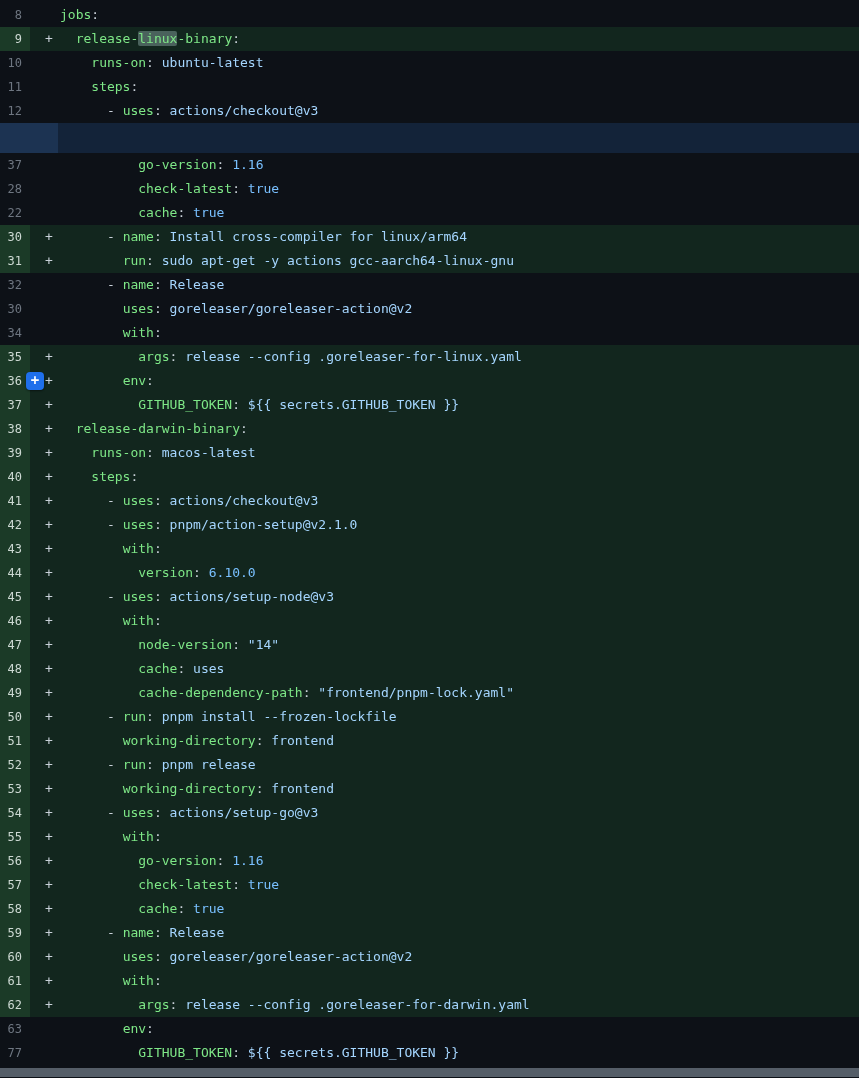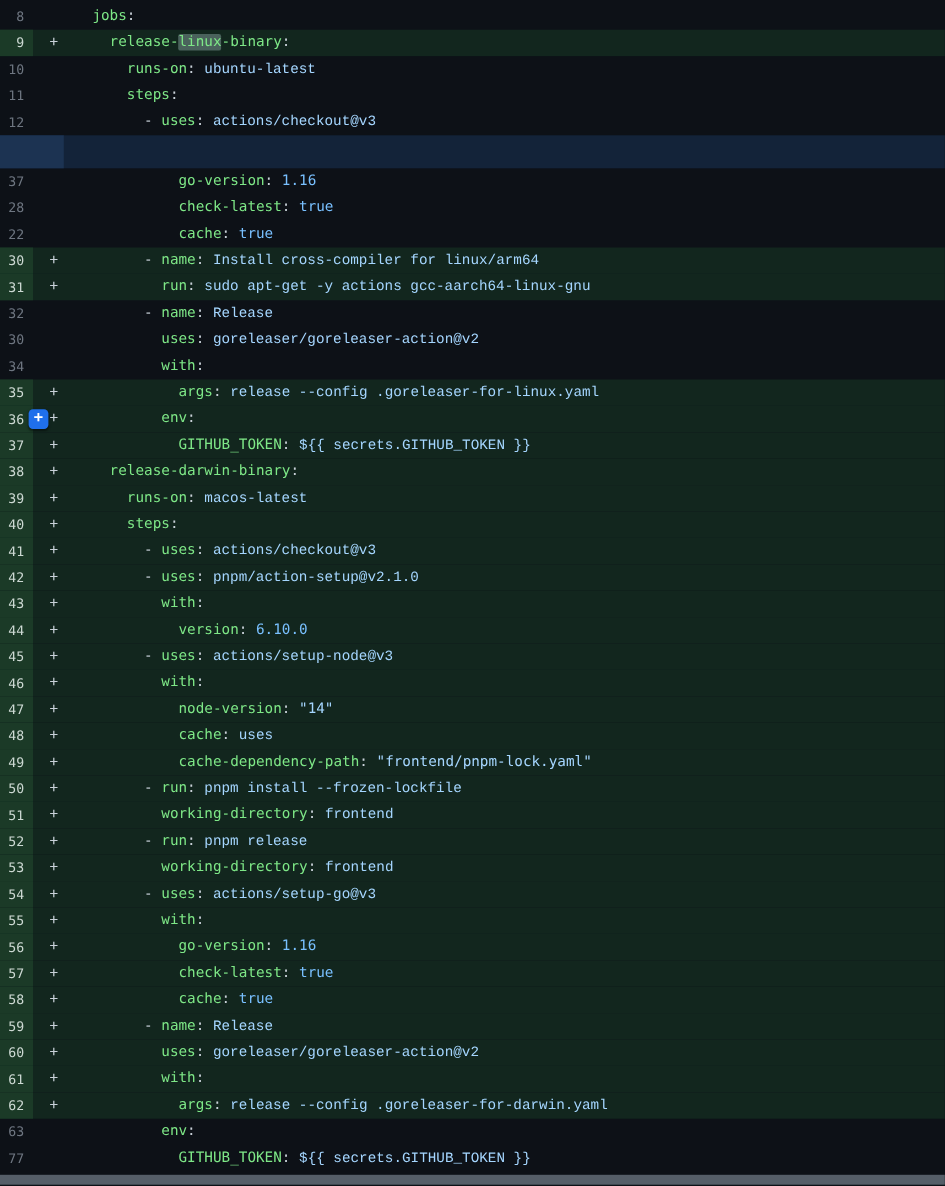--- a/index.html
+++ b/index.html
@@ -32,40 +32,40 @@
     color: var(--gutter-text, #6e7681);
     font-size: 12px;
     cursor: pointer;
     user-select: none;
   }
   .marker {
     flex: 0 0 28px;
     padding-left: 15px;
     color: var(--plain-color, #c9d1d9);
   }
-  .code { flex: 1; padding-left: 2px; overflow: hidden; margin-left: 24px; }
+  .code { flex: 1; padding-left: 2px; overflow: hidden; }
   .row.add { background: var(--added-line-bg, #12261e); }
   .row.add .num {
     background: var(--added-gutter-bg, #1b3a27);
     color: var(--added-gutter-text, #cdd9d3);
   }
   .row.expander {
     height: 30px;
     background: var(--expander-bg, #132339);
     cursor: pointer;
   }
   .expander-gutter {
     flex: 0 0 58px;
     height: 100%;
     background: var(--expander-gutter-bg, #1c3352);
   }
   .expander-body { flex: 1; }
   .tok-k { color: var(--key-color, #7ee787); }
   .tok-p { color: var(--plain-color, #c9d1d9); }
-  .tok-v { color: var(--value-color, #a5d6ff); font-family: Liberation Mono, monospace; }
+  .tok-v { color: var(--value-color, #a5d6ff); }
   .tok-n { color: var(--literal-color, #79c0ff); }
   .tok-s { color: var(--string-color, #a5d6ff); }
   .tok-hl { background: var(--highlight-bg, #4a625c); border-radius: 2px; }
   .add-comment {
     position: absolute;
     left: 26px; top: 3px;
     width: 18px; height: 18px;
     background: var(--comment-button-bg, #1f6feb);
     color: #ffffff;
     border-radius: 4px;

